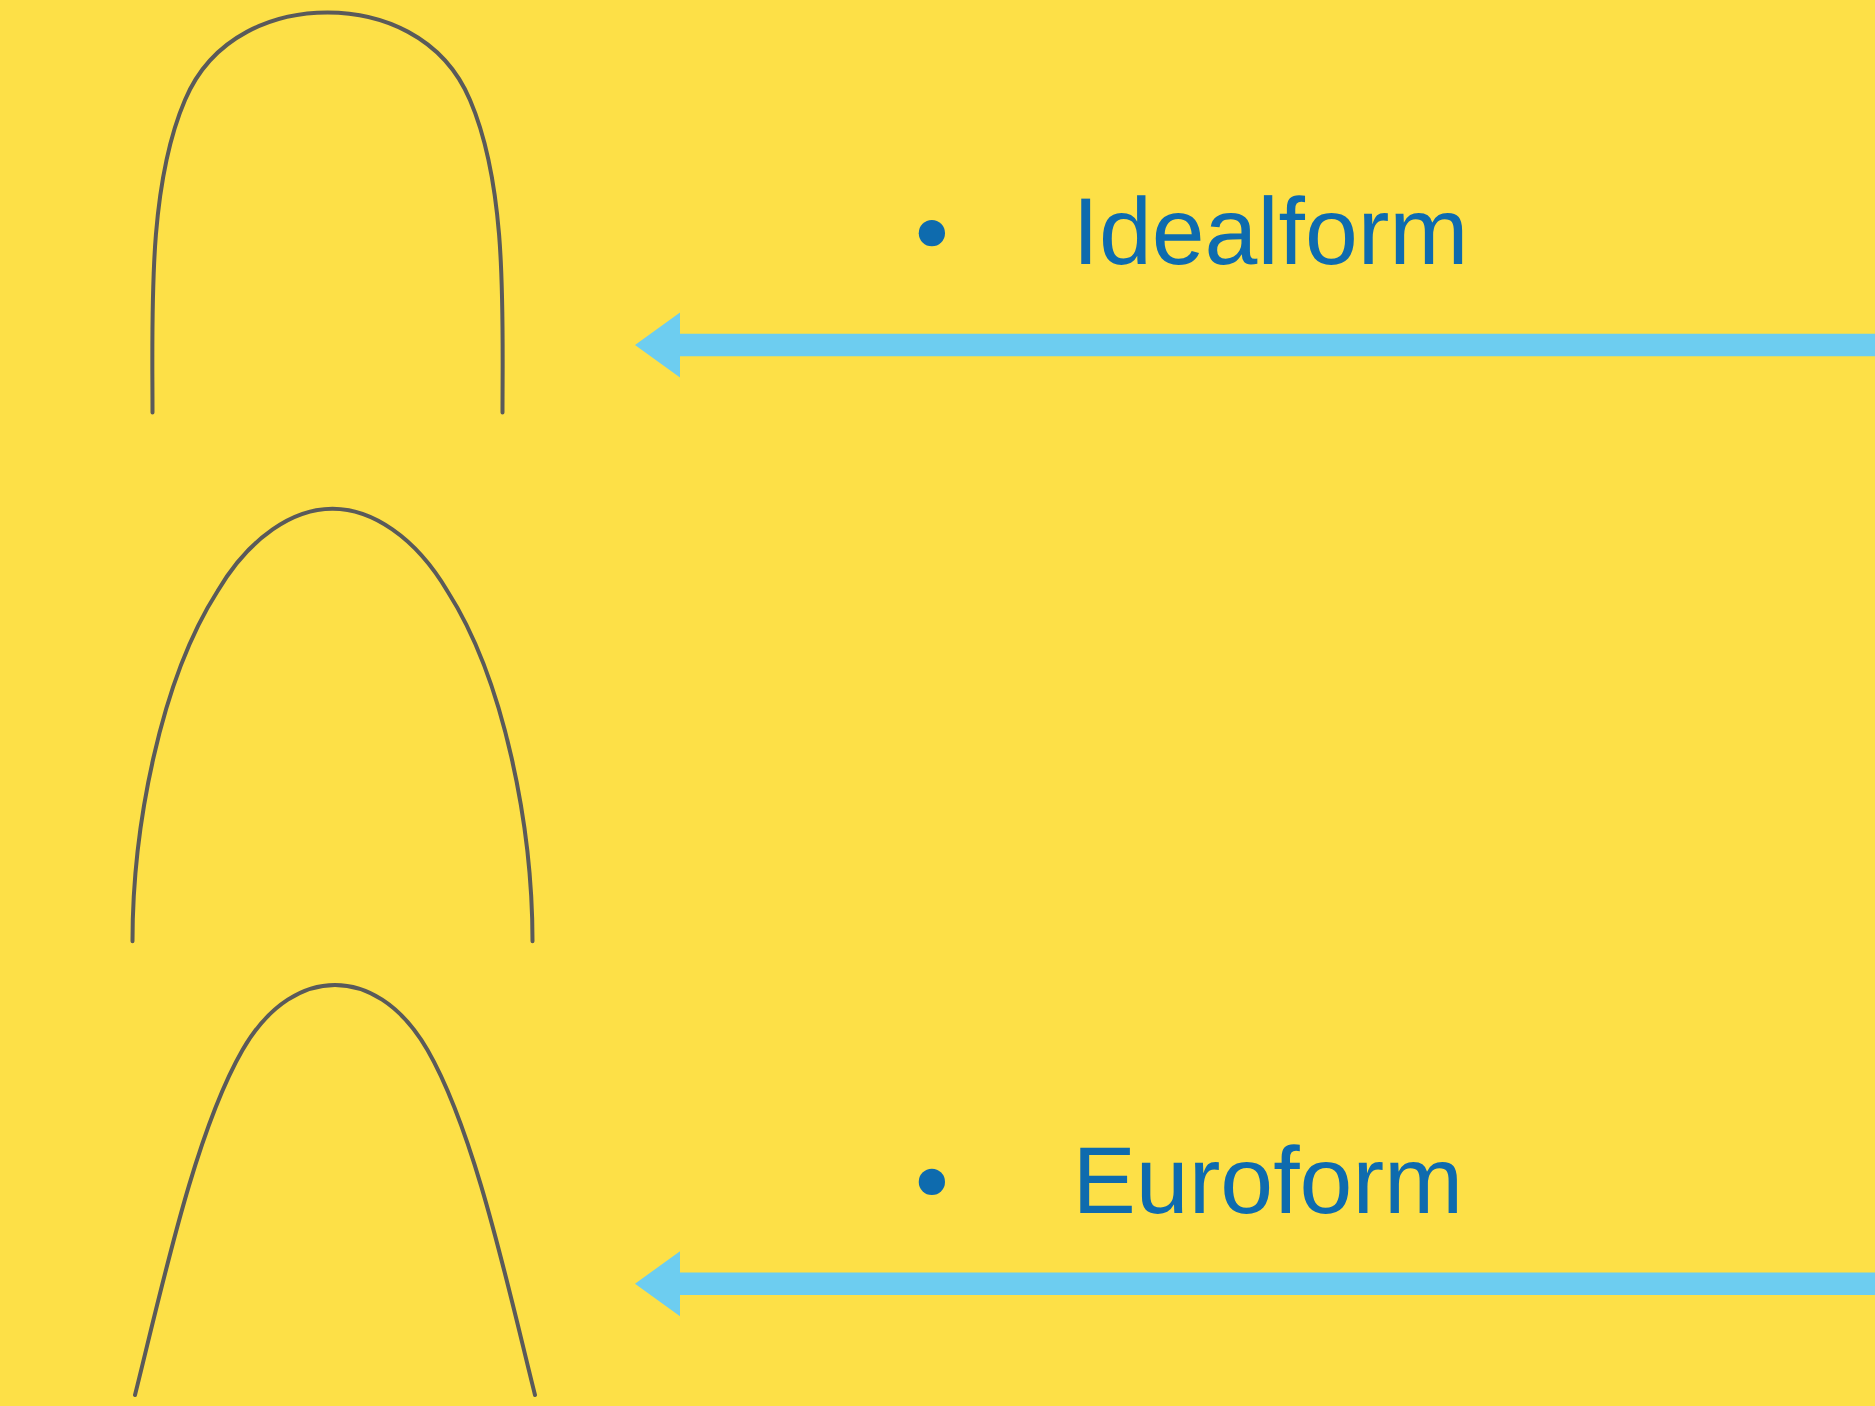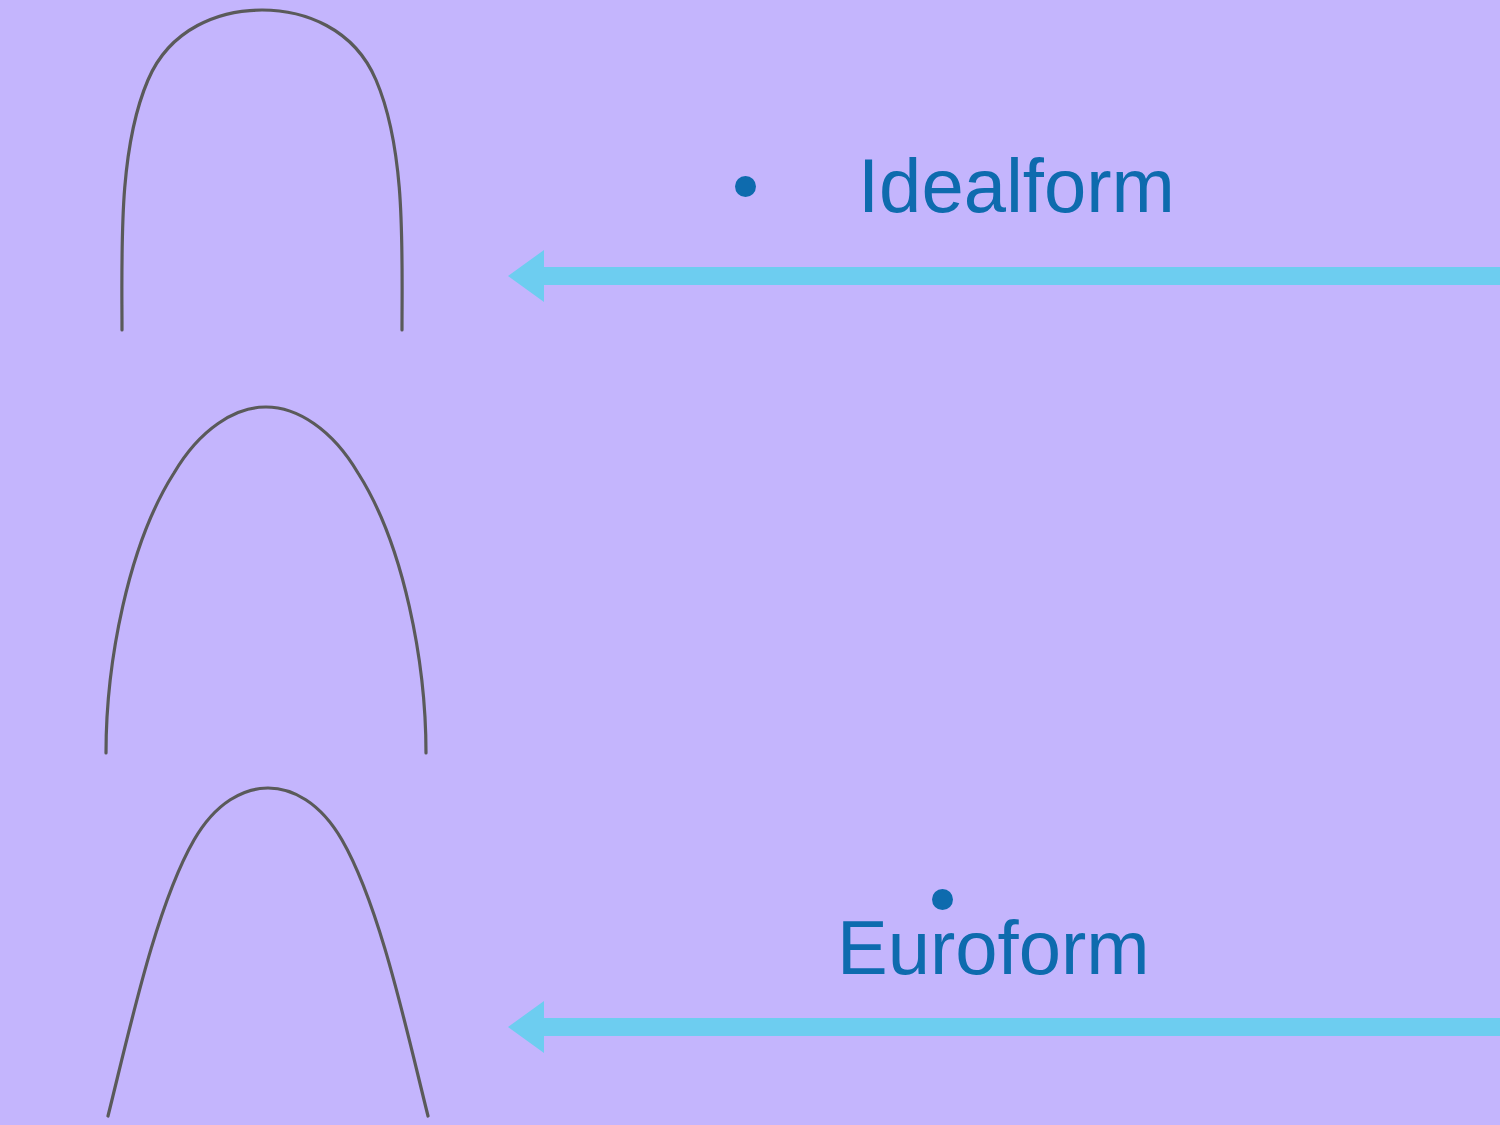--- a/index.html
+++ b/index.html
@@ -12,21 +12,21 @@
     height: 1125px;
     position: relative;
     overflow: hidden;
     font-family: "Liberation Sans", sans-serif;
     -webkit-font-smoothing: antialiased;
   }
 
   .slide {
     position: absolute;
     inset: 0;
-    background: #c4b5fd;
+    background: #fde047;
   }
 
   
   .row {
     position: absolute;
     left: 0;
     width: 1500px;
   }
   #row-0 { top: 0px;   height: 375px; }
   #row-1 { top: 375px; height: 385px; }
@@ -58,21 +58,21 @@
   }
 
   
   .label-line {
     position: absolute;
     display: flex;
     align-items: center;
     white-space: nowrap;
   }
   #label-0 { left: 735px; top: 148px; }
-  #label-1 { left: 735px; top: 514px; flex-direction: column; }
+  #label-1 { left: 735px; top: 532px; }
 
   .bullet-dot {
     width: 21px;
     height: 21px;
     border-radius: 50%;
     background: #0E6BAE;
     flex: 0 0 auto;
   }
   .label-text {
     color: #0E6BAE;

